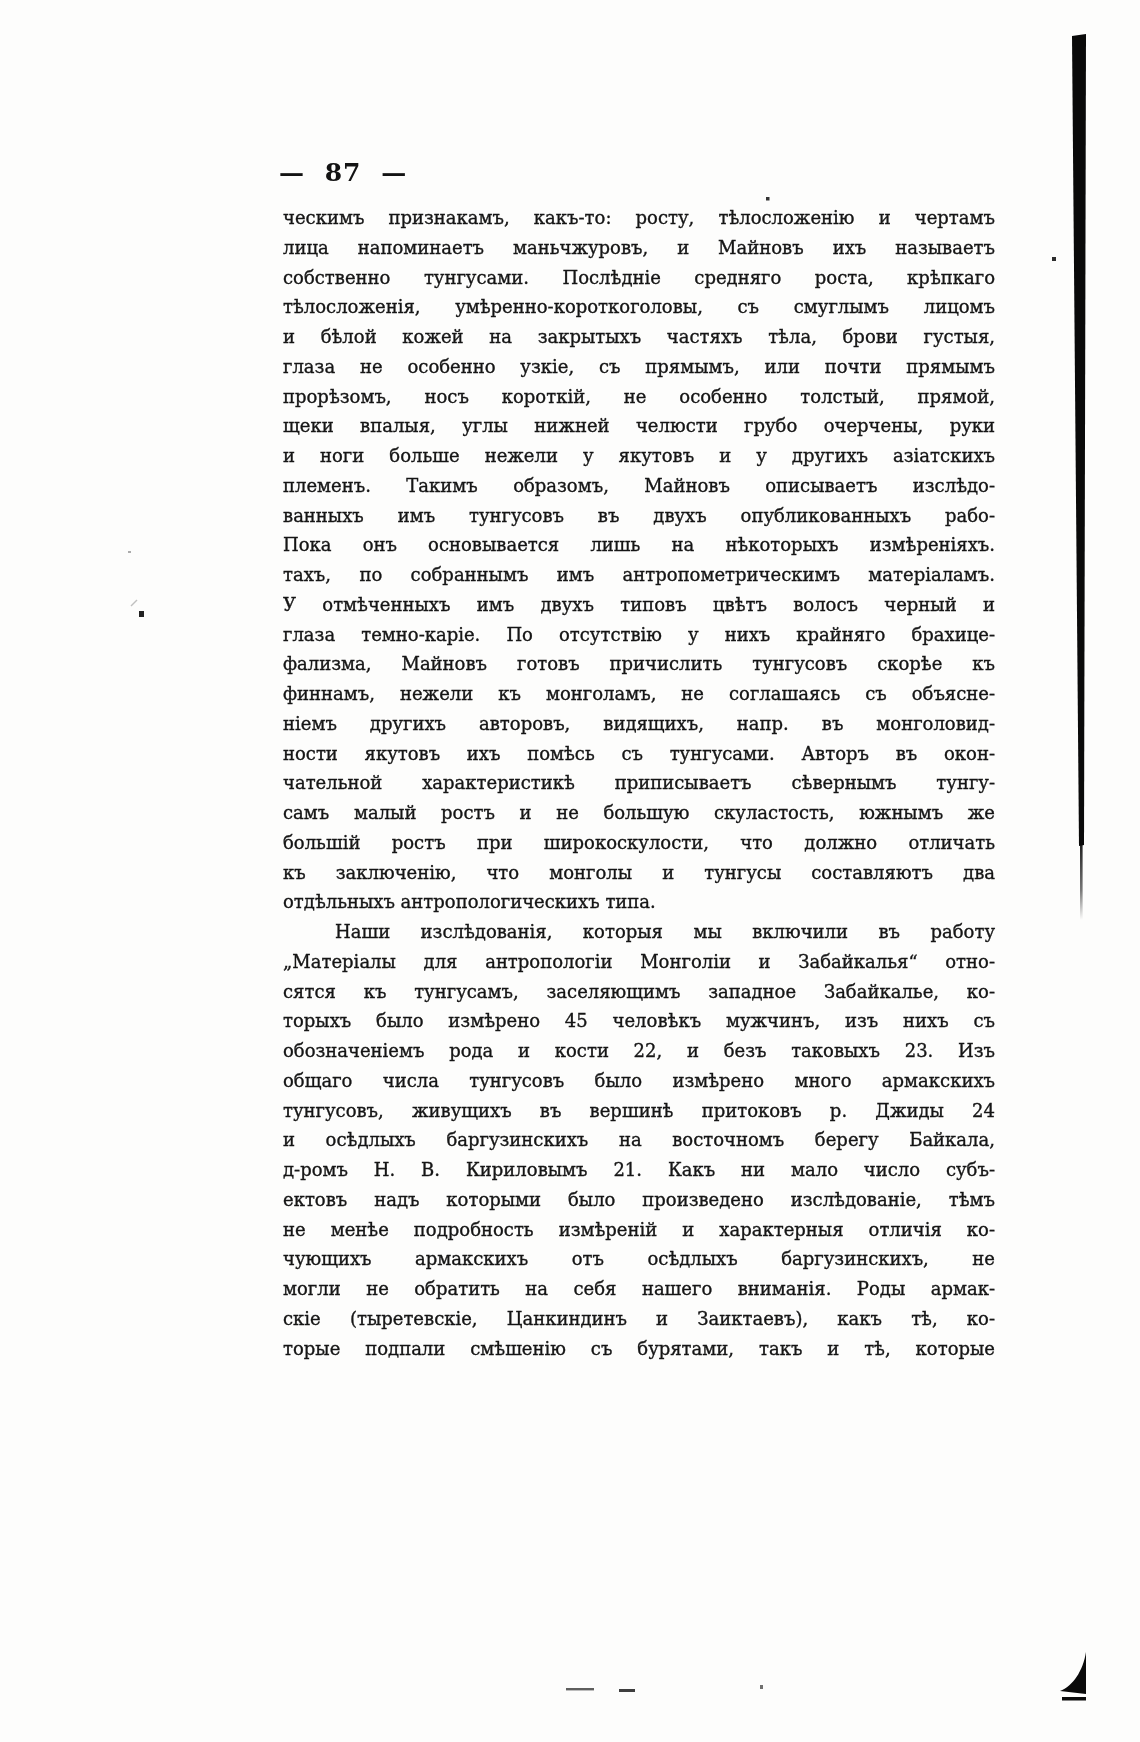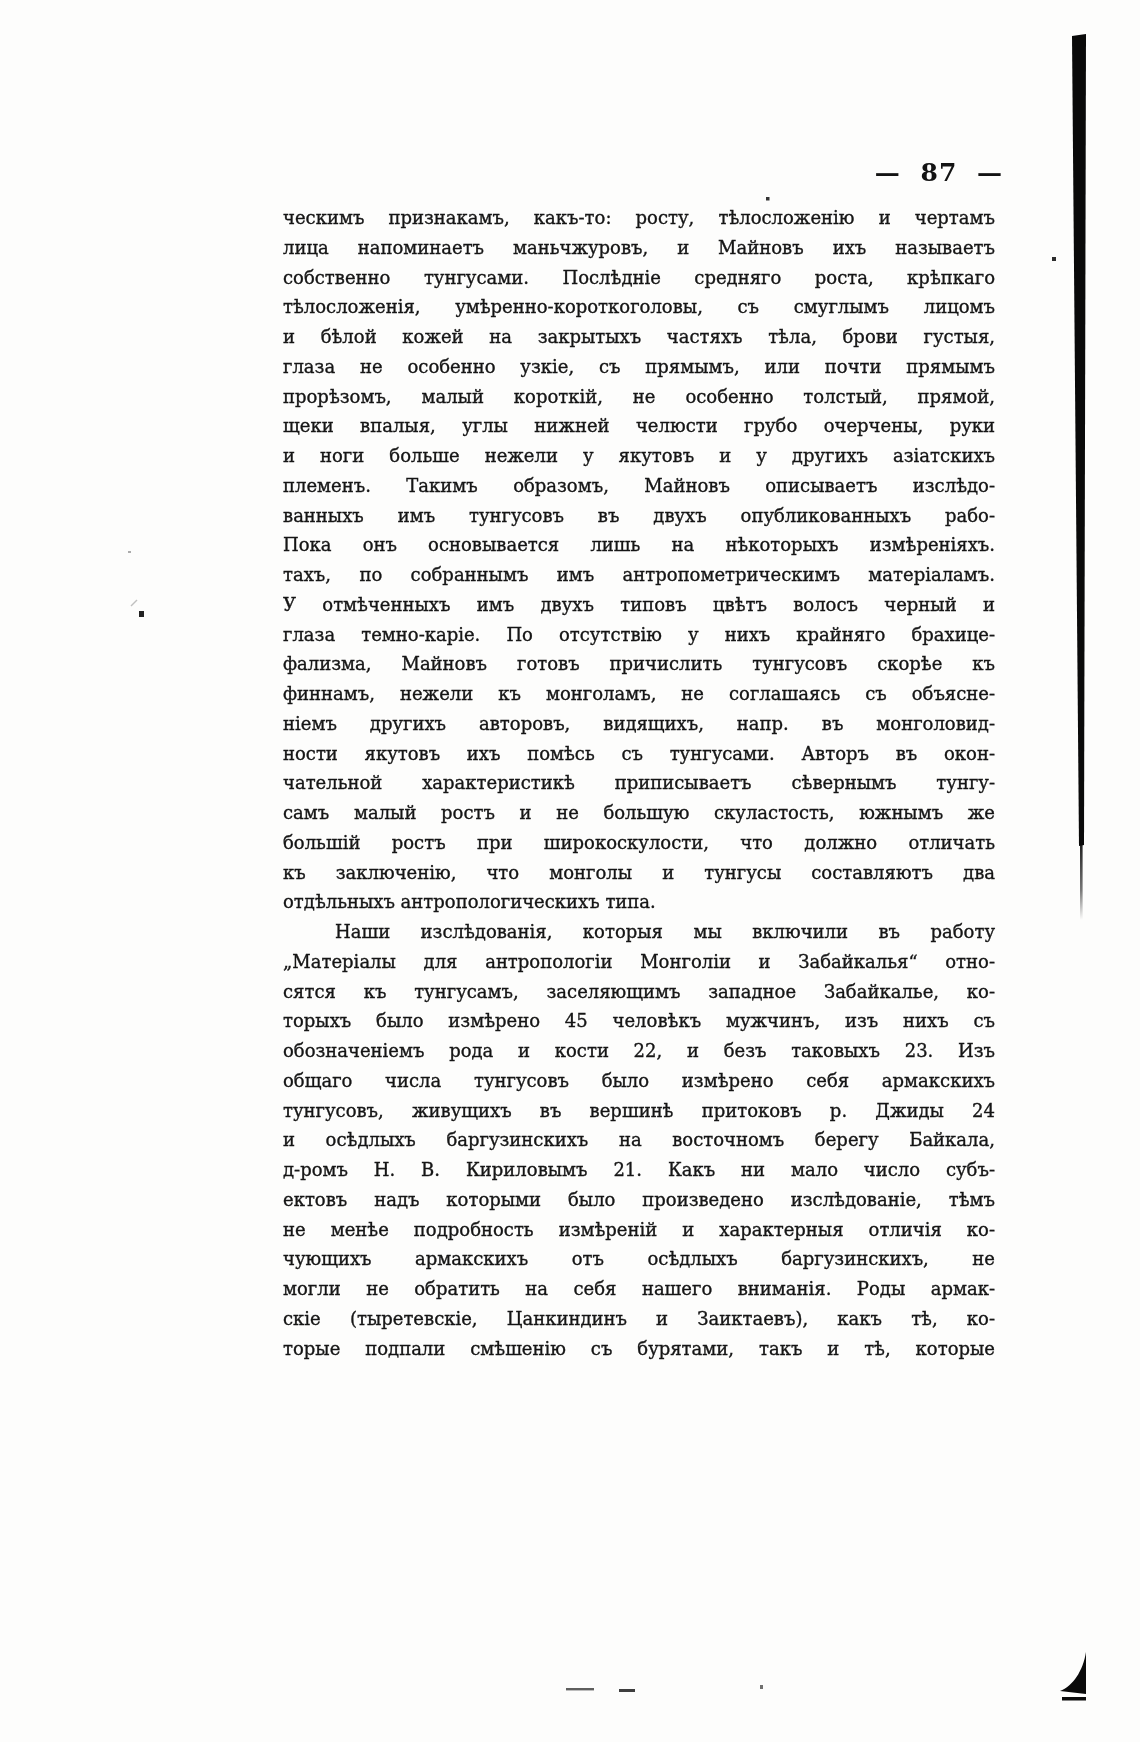--- a/index.html
+++ b/index.html
@@ -11,22 +11,22 @@
   .page {
     position: absolute;
     left: 0; top: 0;
     width: 1140px; height: 1742px;
     background: #fdfdfc;
     font-family: "DejaVu Serif", serif;
     color: #161616;
   }
   .pagenum {
     position: absolute;
-    top: 158px; left: 291px; width: 712px;
-    text-align: right;
+    top: 158px; left: 279px; width: 712px;
+    text-align: left;
     font-size: 25px;
     font-weight: 700;
     letter-spacing: 1px;
     word-spacing: 10px;
     color: #131313;
   }
   .text {
     position: absolute;
     top: 203px; left: 283px; width: 712px;
     font-size: 18px;
@@ -55,21 +55,21 @@
 
   <div class="pagenum">— 87 —</div>
 
   <div class="text" id="text-block">
       <div class="line">ческимъ признакамъ, какъ-то: росту, тѣлосложенію и чертамъ</div>
       <div class="line">лица напоминаетъ маньчжуровъ, и Майновъ ихъ называетъ</div>
       <div class="line">собственно тунгусами. Послѣдніе средняго роста, крѣпкаго</div>
       <div class="line">тѣлосложенія, умѣренно-короткоголовы, съ смуглымъ лицомъ</div>
       <div class="line">и бѣлой кожей на закрытыхъ частяхъ тѣла, брови густыя,</div>
       <div class="line">глаза не особенно узкіе, съ прямымъ, или почти прямымъ</div>
-      <div class="line">прорѣзомъ, малый короткій, не особенно толстый, прямой,</div>
+      <div class="line">прорѣзомъ, носъ короткій, не особенно толстый, прямой,</div>
       <div class="line">щеки впалыя, углы нижней челюсти грубо очерчены, руки</div>
       <div class="line">и ноги больше нежели у якутовъ и у другихъ азіатскихъ</div>
       <div class="line">племенъ. Такимъ образомъ, Майновъ описываетъ изслѣдо-</div>
       <div class="line">ванныхъ имъ тунгусовъ въ двухъ опубликованныхъ рабо-</div>
       <div class="line">Пока онъ основывается лишь на нѣкоторыхъ измѣреніяхъ.</div>
       <div class="line">тахъ, по собраннымъ имъ антропометрическимъ матеріаламъ.</div>
       <div class="line">У отмѣченныхъ имъ двухъ типовъ цвѣтъ волосъ черный и</div>
       <div class="line">глаза темно-каріе. По отсутствію у нихъ крайняго брахице-</div>
       <div class="line">фализма, Майновъ готовъ причислить тунгусовъ скорѣе къ</div>
       <div class="line">финнамъ, нежели къ монголамъ, не соглашаясь съ объясне-</div>
@@ -78,21 +78,21 @@
       <div class="line">чательной характеристикѣ приписываетъ сѣвернымъ тунгу-</div>
       <div class="line">самъ малый ростъ и не большую скуластость, южнымъ же</div>
       <div class="line">большій ростъ при широкоскулости, что должно отличать</div>
       <div class="line">къ заключенію, что монголы и тунгусы составляютъ два</div>
       <div class="line end">отдѣльныхъ антропологическихъ типа.</div>
       <div class="line indent">Наши изслѣдованія, которыя мы включили въ работу</div>
       <div class="line">„Матеріалы для антропологіи Монголіи и Забайкалья“ отно-</div>
       <div class="line">сятся къ тунгусамъ, заселяющимъ западное Забайкалье, ко-</div>
       <div class="line">торыхъ было измѣрено 45 человѣкъ мужчинъ, изъ нихъ съ</div>
       <div class="line">обозначеніемъ рода и кости 22, и безъ таковыхъ 23. Изъ</div>
-      <div class="line">общаго числа тунгусовъ было измѣрено себя армакскихъ</div>
+      <div class="line">общаго числа тунгусовъ было измѣрено много армакскихъ</div>
       <div class="line">тунгусовъ, живущихъ въ вершинѣ притоковъ р. Джиды 24</div>
       <div class="line">и осѣдлыхъ баргузинскихъ на восточномъ берегу Байкала,</div>
       <div class="line">д-ромъ Н. В. Кириловымъ 21. Какъ ни мало число субъ-</div>
       <div class="line">ектовъ надъ которыми было произведено изслѣдованіе, тѣмъ</div>
       <div class="line">не менѣе подробность измѣреній и характерныя отличія ко-</div>
       <div class="line">чующихъ армакскихъ отъ осѣдлыхъ баргузинскихъ, не</div>
       <div class="line">могли не обратить на себя нашего вниманія. Роды армак-</div>
       <div class="line">скіе (тыретевскіе, Цанкиндинъ и Заиктаевъ), какъ тѣ, ко-</div>
       <div class="line">торые подпали смѣшенію съ бурятами, такъ и тѣ, которые</div>
     </div>

